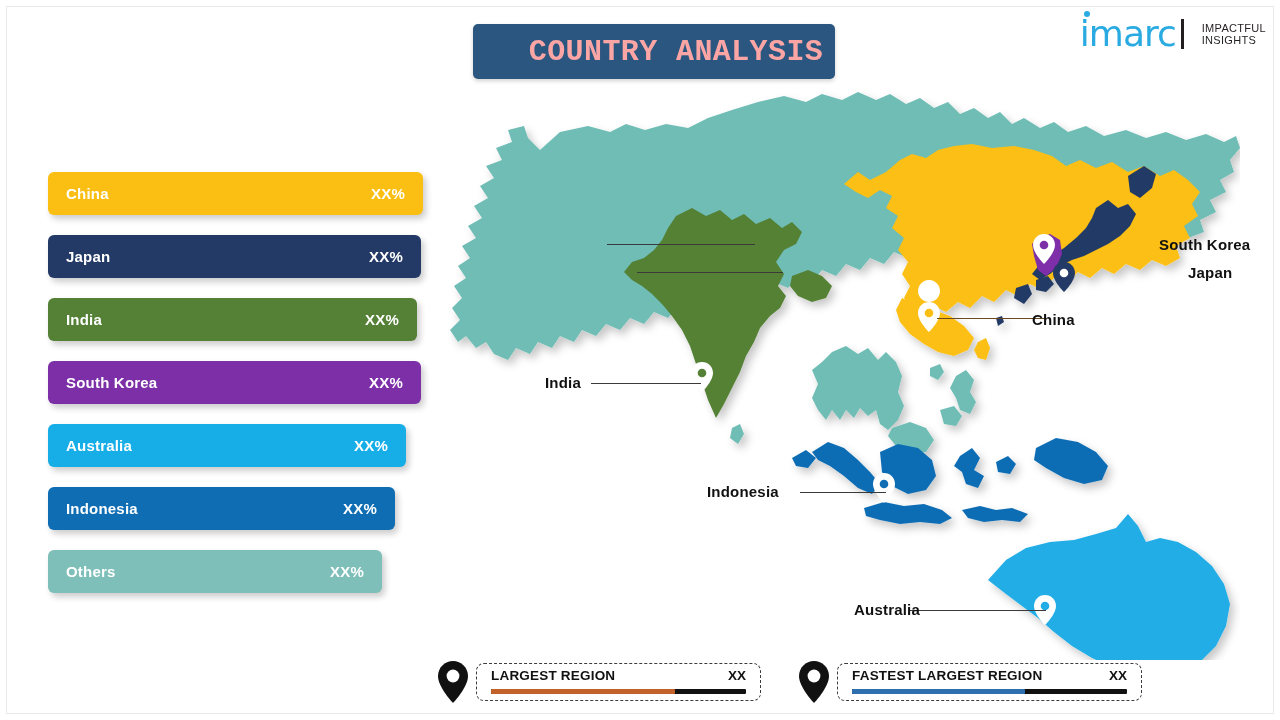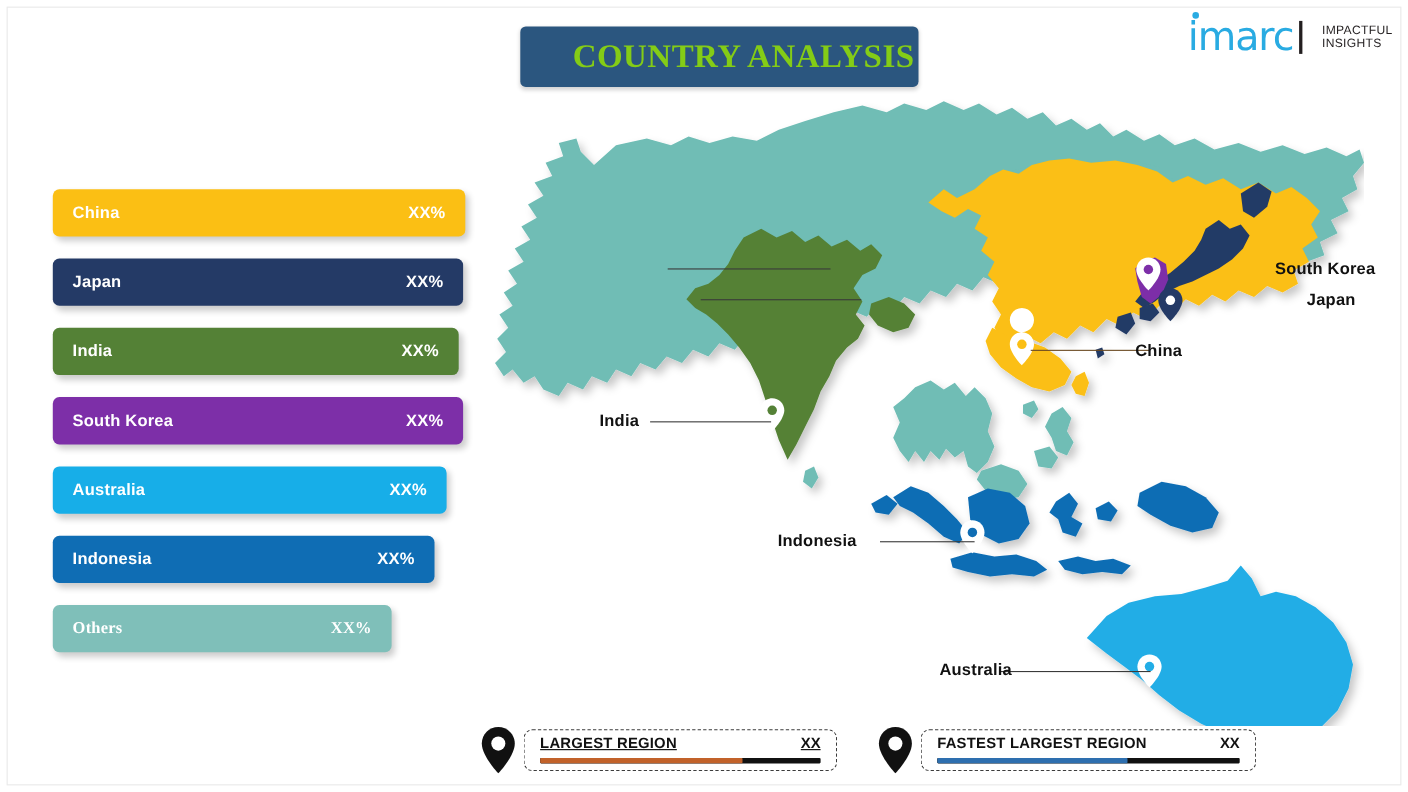--- a/index.html
+++ b/index.html
@@ -33,22 +33,22 @@
   }
 
   
   #title-banner{
     position:absolute;left:473px;top:24px;width:362px;height:55px;
     background:#2b567f;border-radius:5px;
     display:flex;align-items:center;justify-content:center;
     box-shadow:0 2px 4px rgba(0,0,0,.18);
   }
   #title-banner .txt{
-    color:#84cc16;font-size:30px;font-weight:700;letter-spacing:.4px;
-    font-family:Liberation Serif, serif;
+    color:#fca5a5;font-size:30px;font-weight:700;letter-spacing:.4px;
+    font-family:Liberation Mono, monospace;
     margin-left:44px;
   }
 
   
   #left-title{
     position:absolute;left:57px;top:121px;
     font-size:25px;font-weight:700;color:#111;letter-spacing:.2px;
   }
   #bars{position:absolute;left:48px;top:172px;width:390px;}
   .bar{
@@ -133,21 +133,21 @@
         <span class="val">XX%</span>
       </div>
       <div class="bar" style="width: 358px; background: rgb(23, 174, 232);">
         <span class="name">Australia</span>
         <span class="val">XX%</span>
       </div>
       <div class="bar" style="width: 347px; background: rgb(15, 109, 180);">
         <span class="name">Indonesia</span>
         <span class="val">XX%</span>
       </div>
-      <div class="bar" style="width: 308px; background: rgb(127, 191, 185); font-family: Liberation Serif, serif;">
+      <div class="bar" style="width: 334px; background: rgb(127, 191, 185);">
         <span class="name">Others</span>
         <span class="val">XX%</span>
       </div>
     </div>
 
   <div id="map-wrap">
     <svg id="map-svg" viewBox="0 0 800 580" xmlns="http://www.w3.org/2000/svg">
       <defs>
         <filter id="shd" x="-20%" y="-20%" width="160%" height="160%">
           <feDropShadow dx="4" dy="5" stdDeviation="4" flood-color="#000" flood-opacity="0.22"></feDropShadow>
@@ -289,21 +289,21 @@
   <div class="maplabel" style="left:707px;top:483px;">Indonesia</div>
   <div class="maplabel" style="left:854px;top:601px;">Australia</div>
 
   <div class="legend" style="left:436px;top:659px;">
     <div class="pinbox">
       <svg viewBox="0 0 34 46" width="34" height="46">
         <path fill="#111" d="M17,2 C8.7,2 2,8.7 2,17 c0,11.5 15,27 15,27 s15,-15.5 15,-27 C32,8.7 25.3,2 17,2 z"></path>
         <circle cx="17" cy="17" r="6.4" fill="#ffffff"></circle>
       </svg>
     </div>
-    <div class="box" style="width:285px;text-decoration:underline;">
+    <div class="box" style="width:285px;">
       <div class="row">
         <span class="lbl">LARGEST REGION</span>
         <span class="num">XX</span>
       </div>
       <div class="track">
         <div class="fill" style="width:72%;background:#C2622A;"></div>
       </div>
     </div>
   </div>
 

